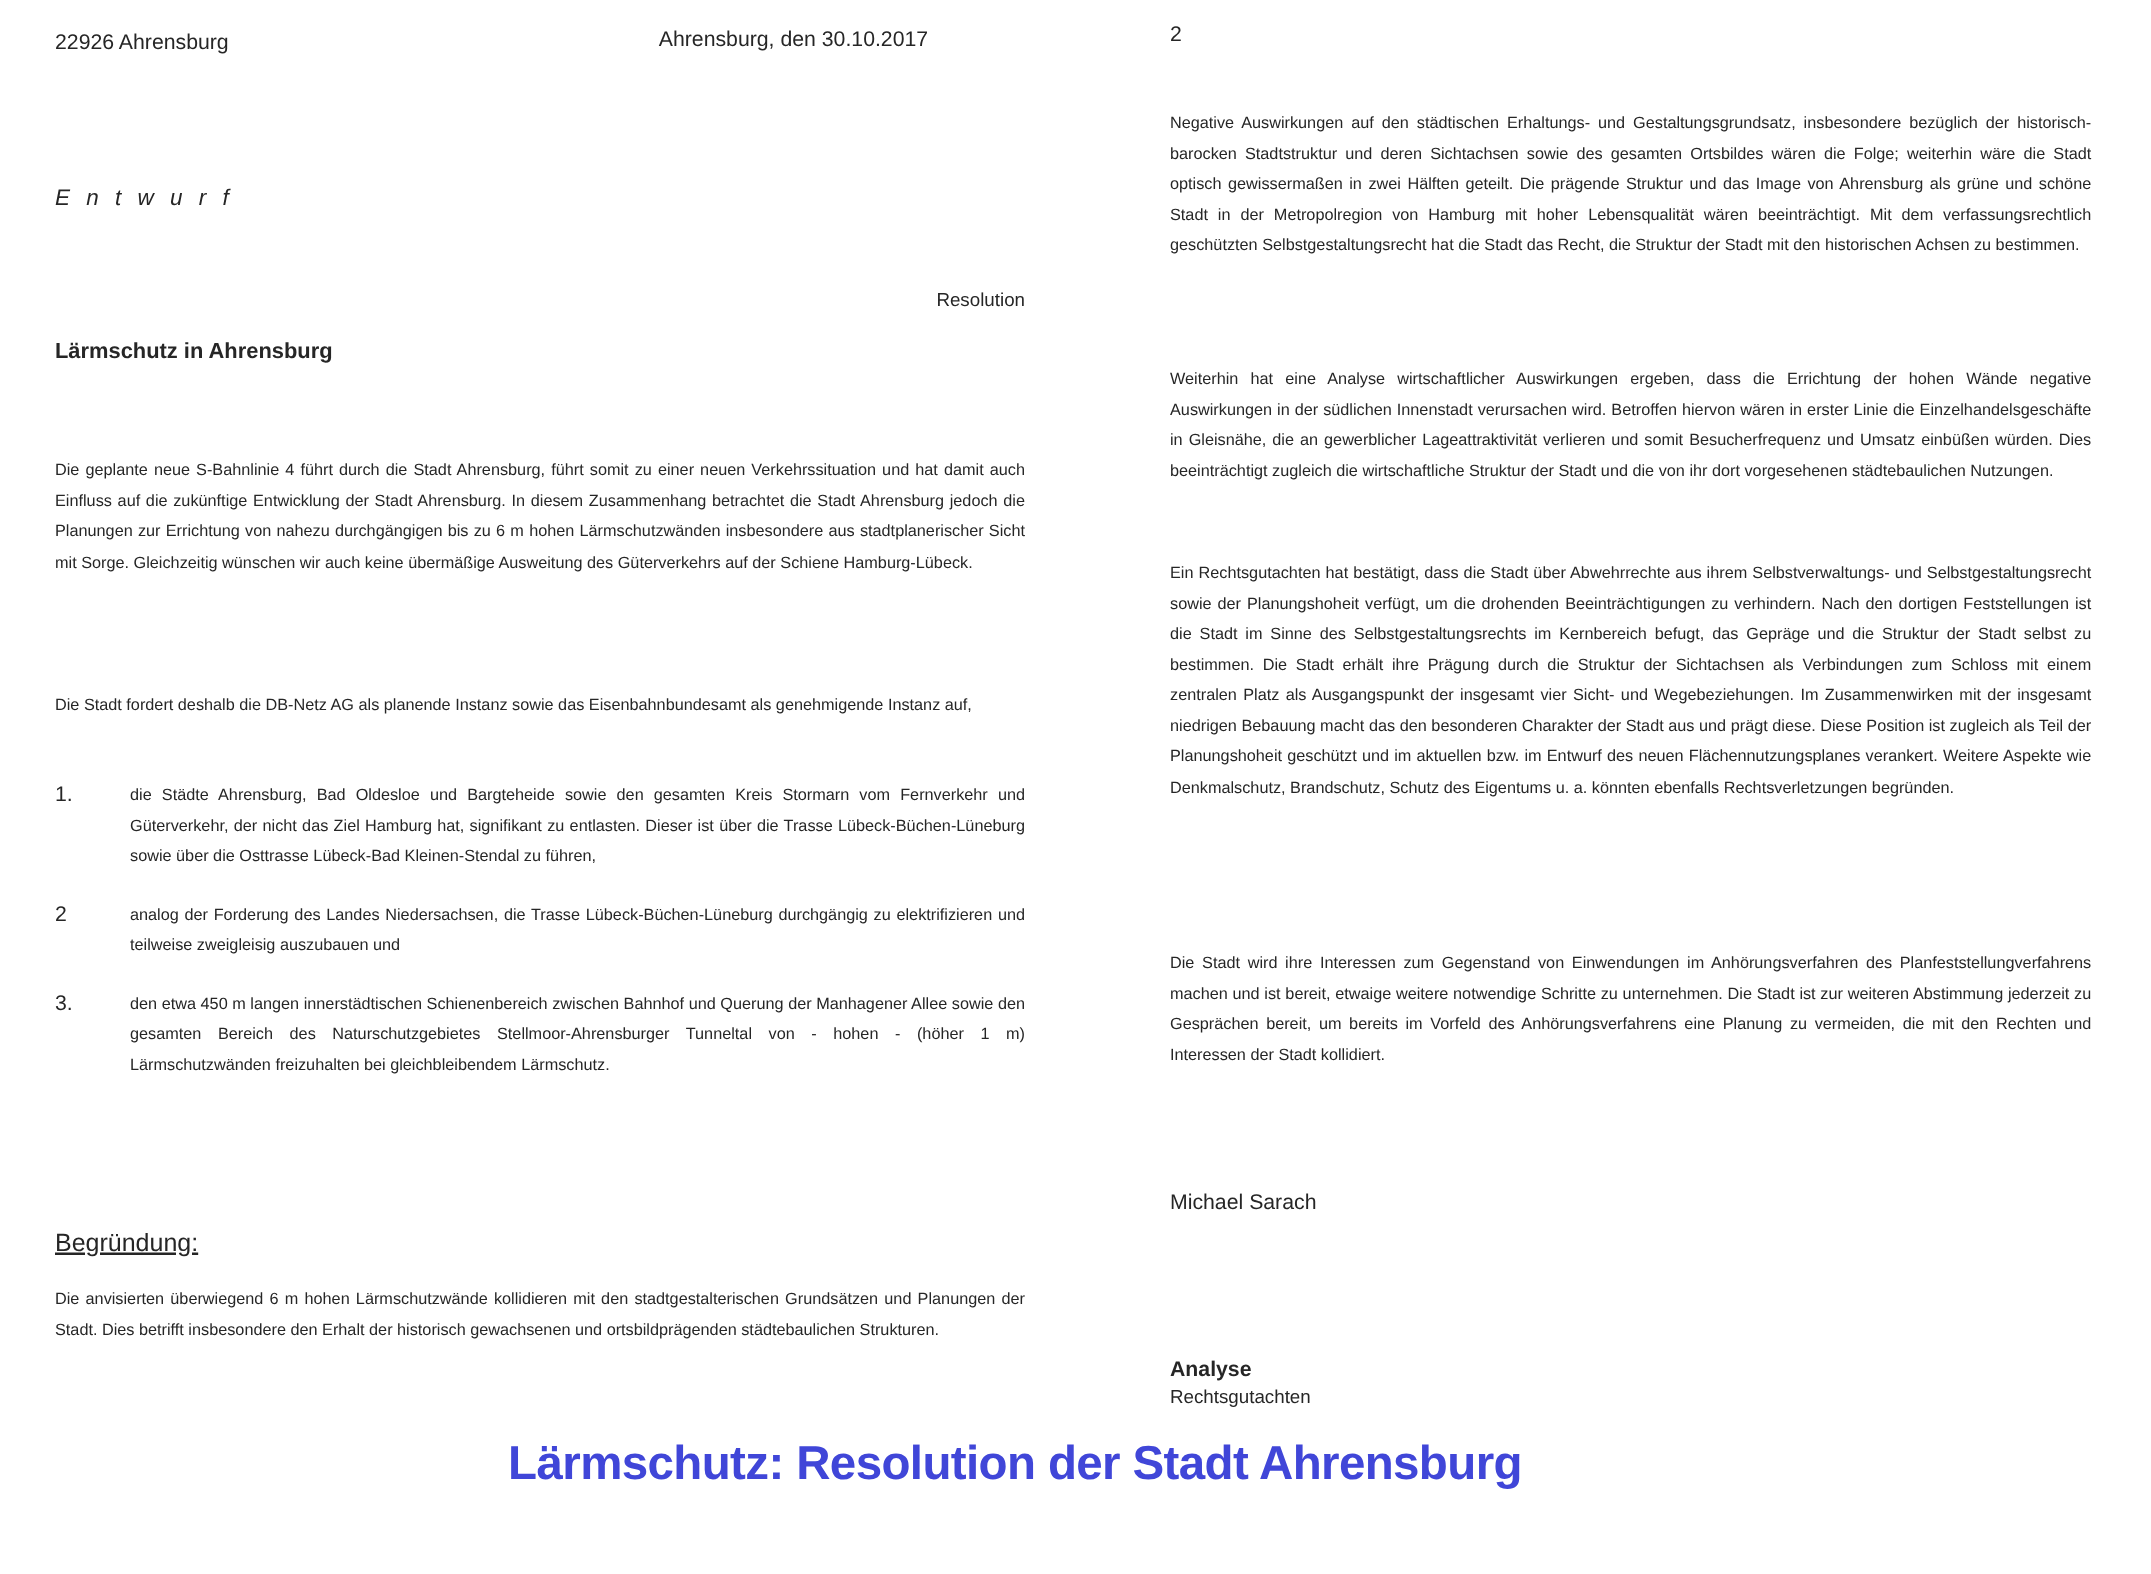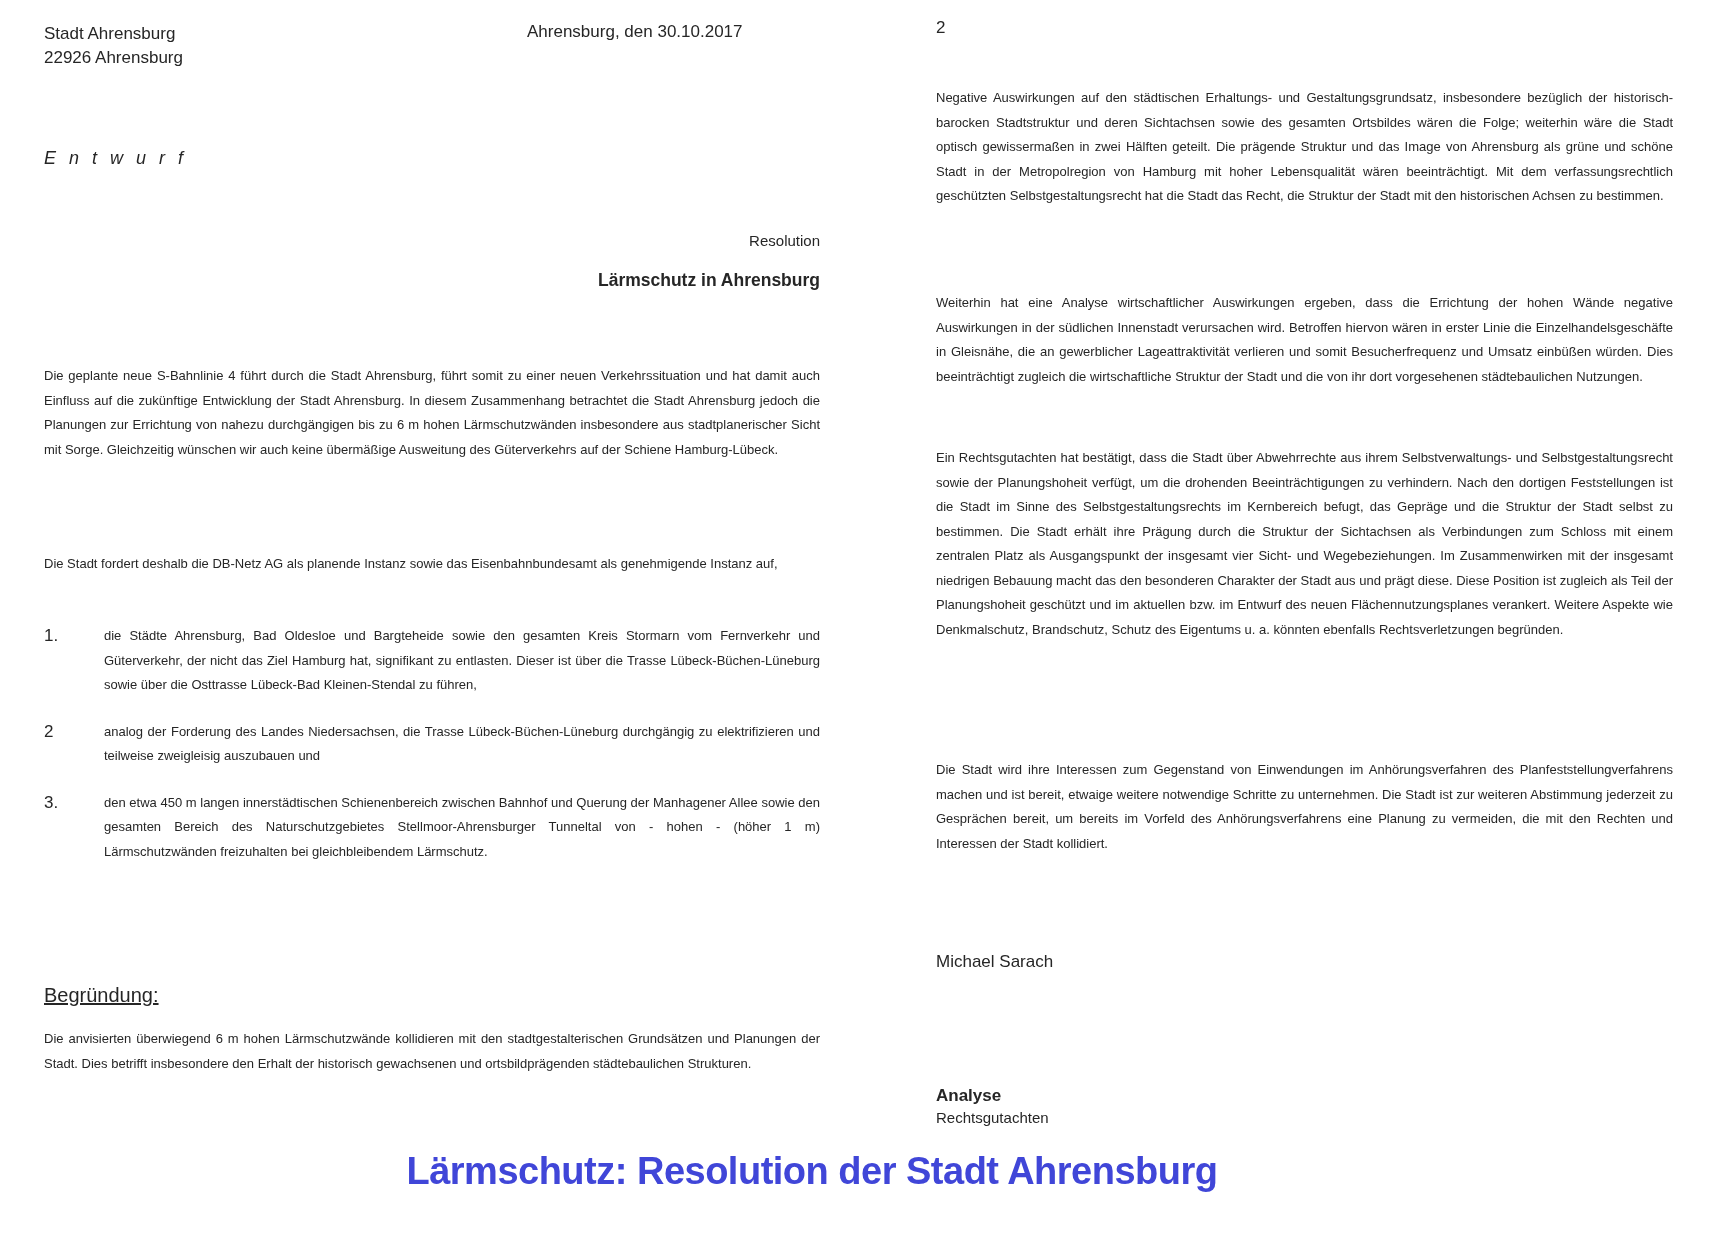--- a/index.html
+++ b/index.html
@@ -20,21 +20,21 @@
   }
   
   .col-left { left: 44px; width: 776px; }
   .sender-line { font-size: 17px; line-height: 24px; }
   .dateline { left: 527px; top: 22px; font-size: 17px; }
   .entwurf {
     top: 148px; width: 776px; 
     font-style: italic; font-size: 18px; letter-spacing: 4px;
   }
   .res-title { top: 232px; width: 776px; text-align: right; font-size: 15px; }
-  .res-subtitle { top: 270px; width: 776px; text-align: right; font-size: 17.5px; font-weight: bold; }
+  .res-subtitle { top: 270px; width: 776px; text-align: left; font-size: 17.5px; font-weight: bold; }
   .list-item { display: flex; margin-bottom: 22px; }
   .list-num { width: 60px; flex: 0 0 60px; font-size: 17px; line-height: 24.5px; }
   .list-txt { flex: 1; }
   .reason-heading { font-size: 20px; text-decoration: underline; }
   
   .col-right { left: 936px; width: 737px; }
   .pagenum { font-size: 17px; }
   .signature { font-size: 17px; }
   .anlage { font-size: 17px; font-weight: bold; }
   .anlage-item { font-size: 15px; }
@@ -42,21 +42,20 @@
   .caption {
     left: 0; top: 1150px; width: 1624px;
     text-align: center;
     font-size: 38px; font-weight: bold; letter-spacing: -0.5px;
   }
 </style>
 </head>
 <body>
 
 <div class="abs col-left" style="top:22px">
-  <div class="sender-line">Stadt Ahrensburg</div>
   <div class="sender-line">22926 Ahrensburg</div>
 </div>
 
 <div class="abs dateline">Ahrensburg, den 30.10.2017</div>
 
 <div class="abs col-left entwurf">E n t w u r f</div>
 
 <div class="abs col-left res-title">Resolution</div>
 
 <div class="abs col-left res-subtitle">Lärmschutz in Ahrensburg</div>

